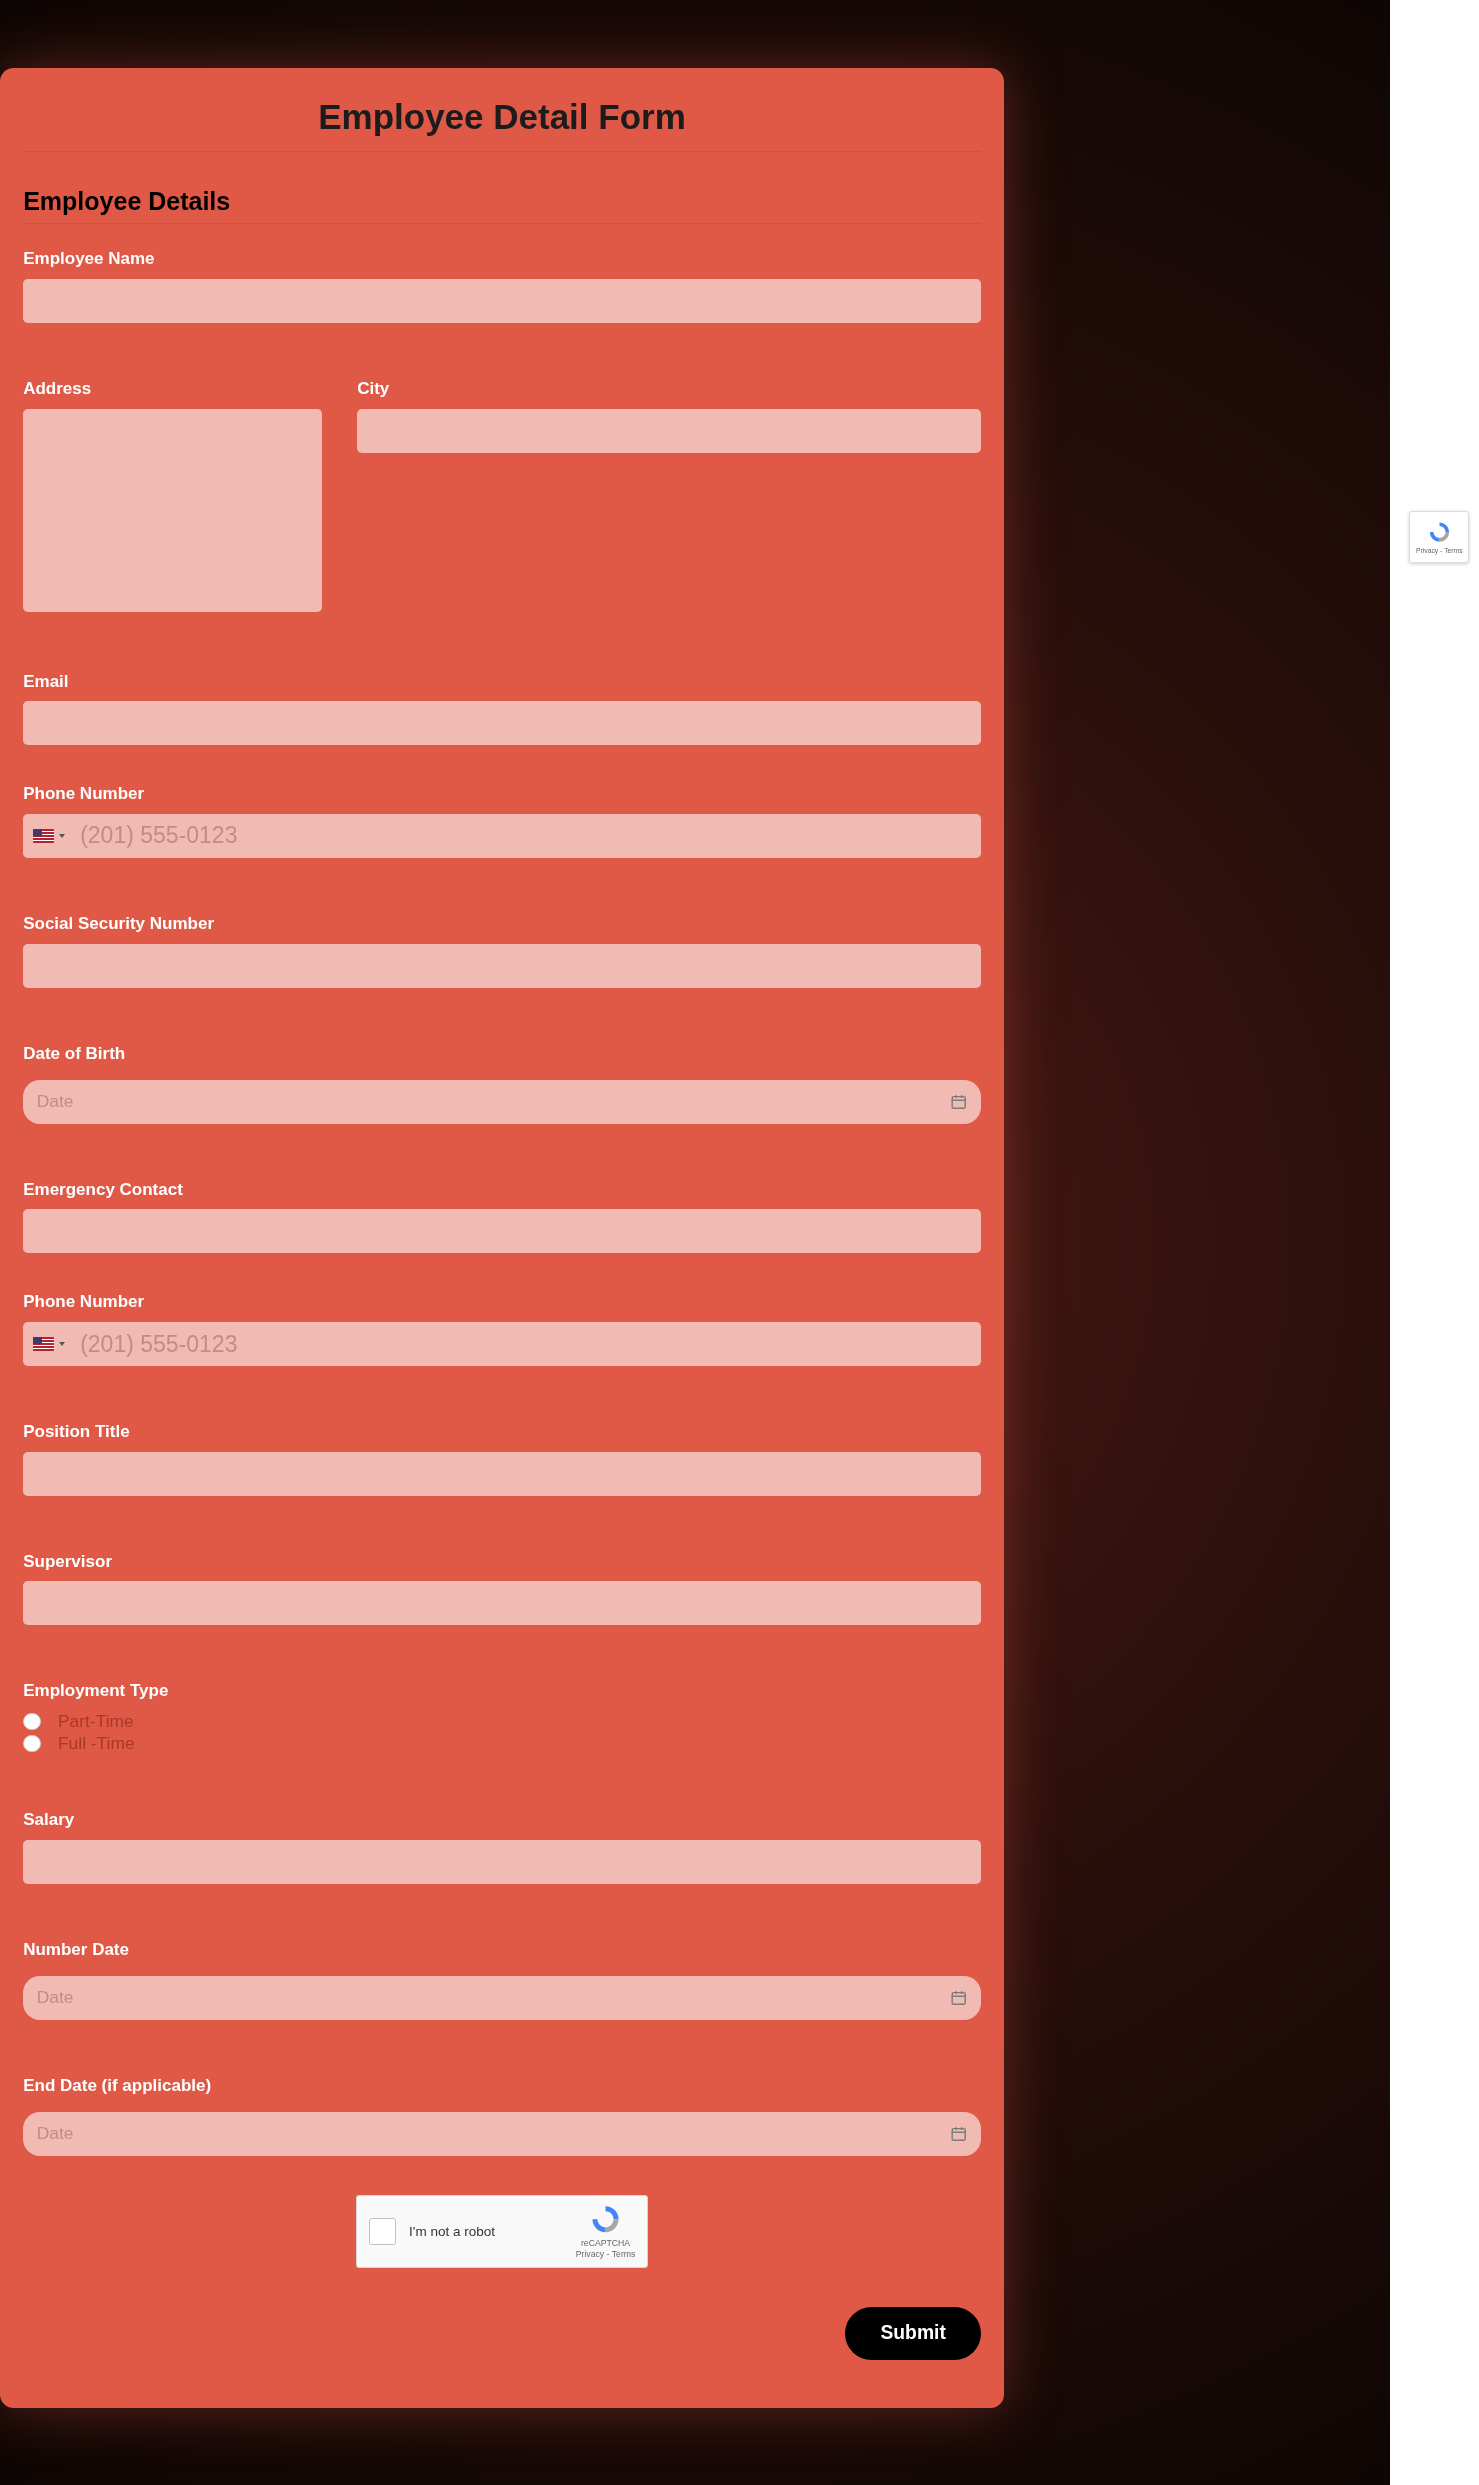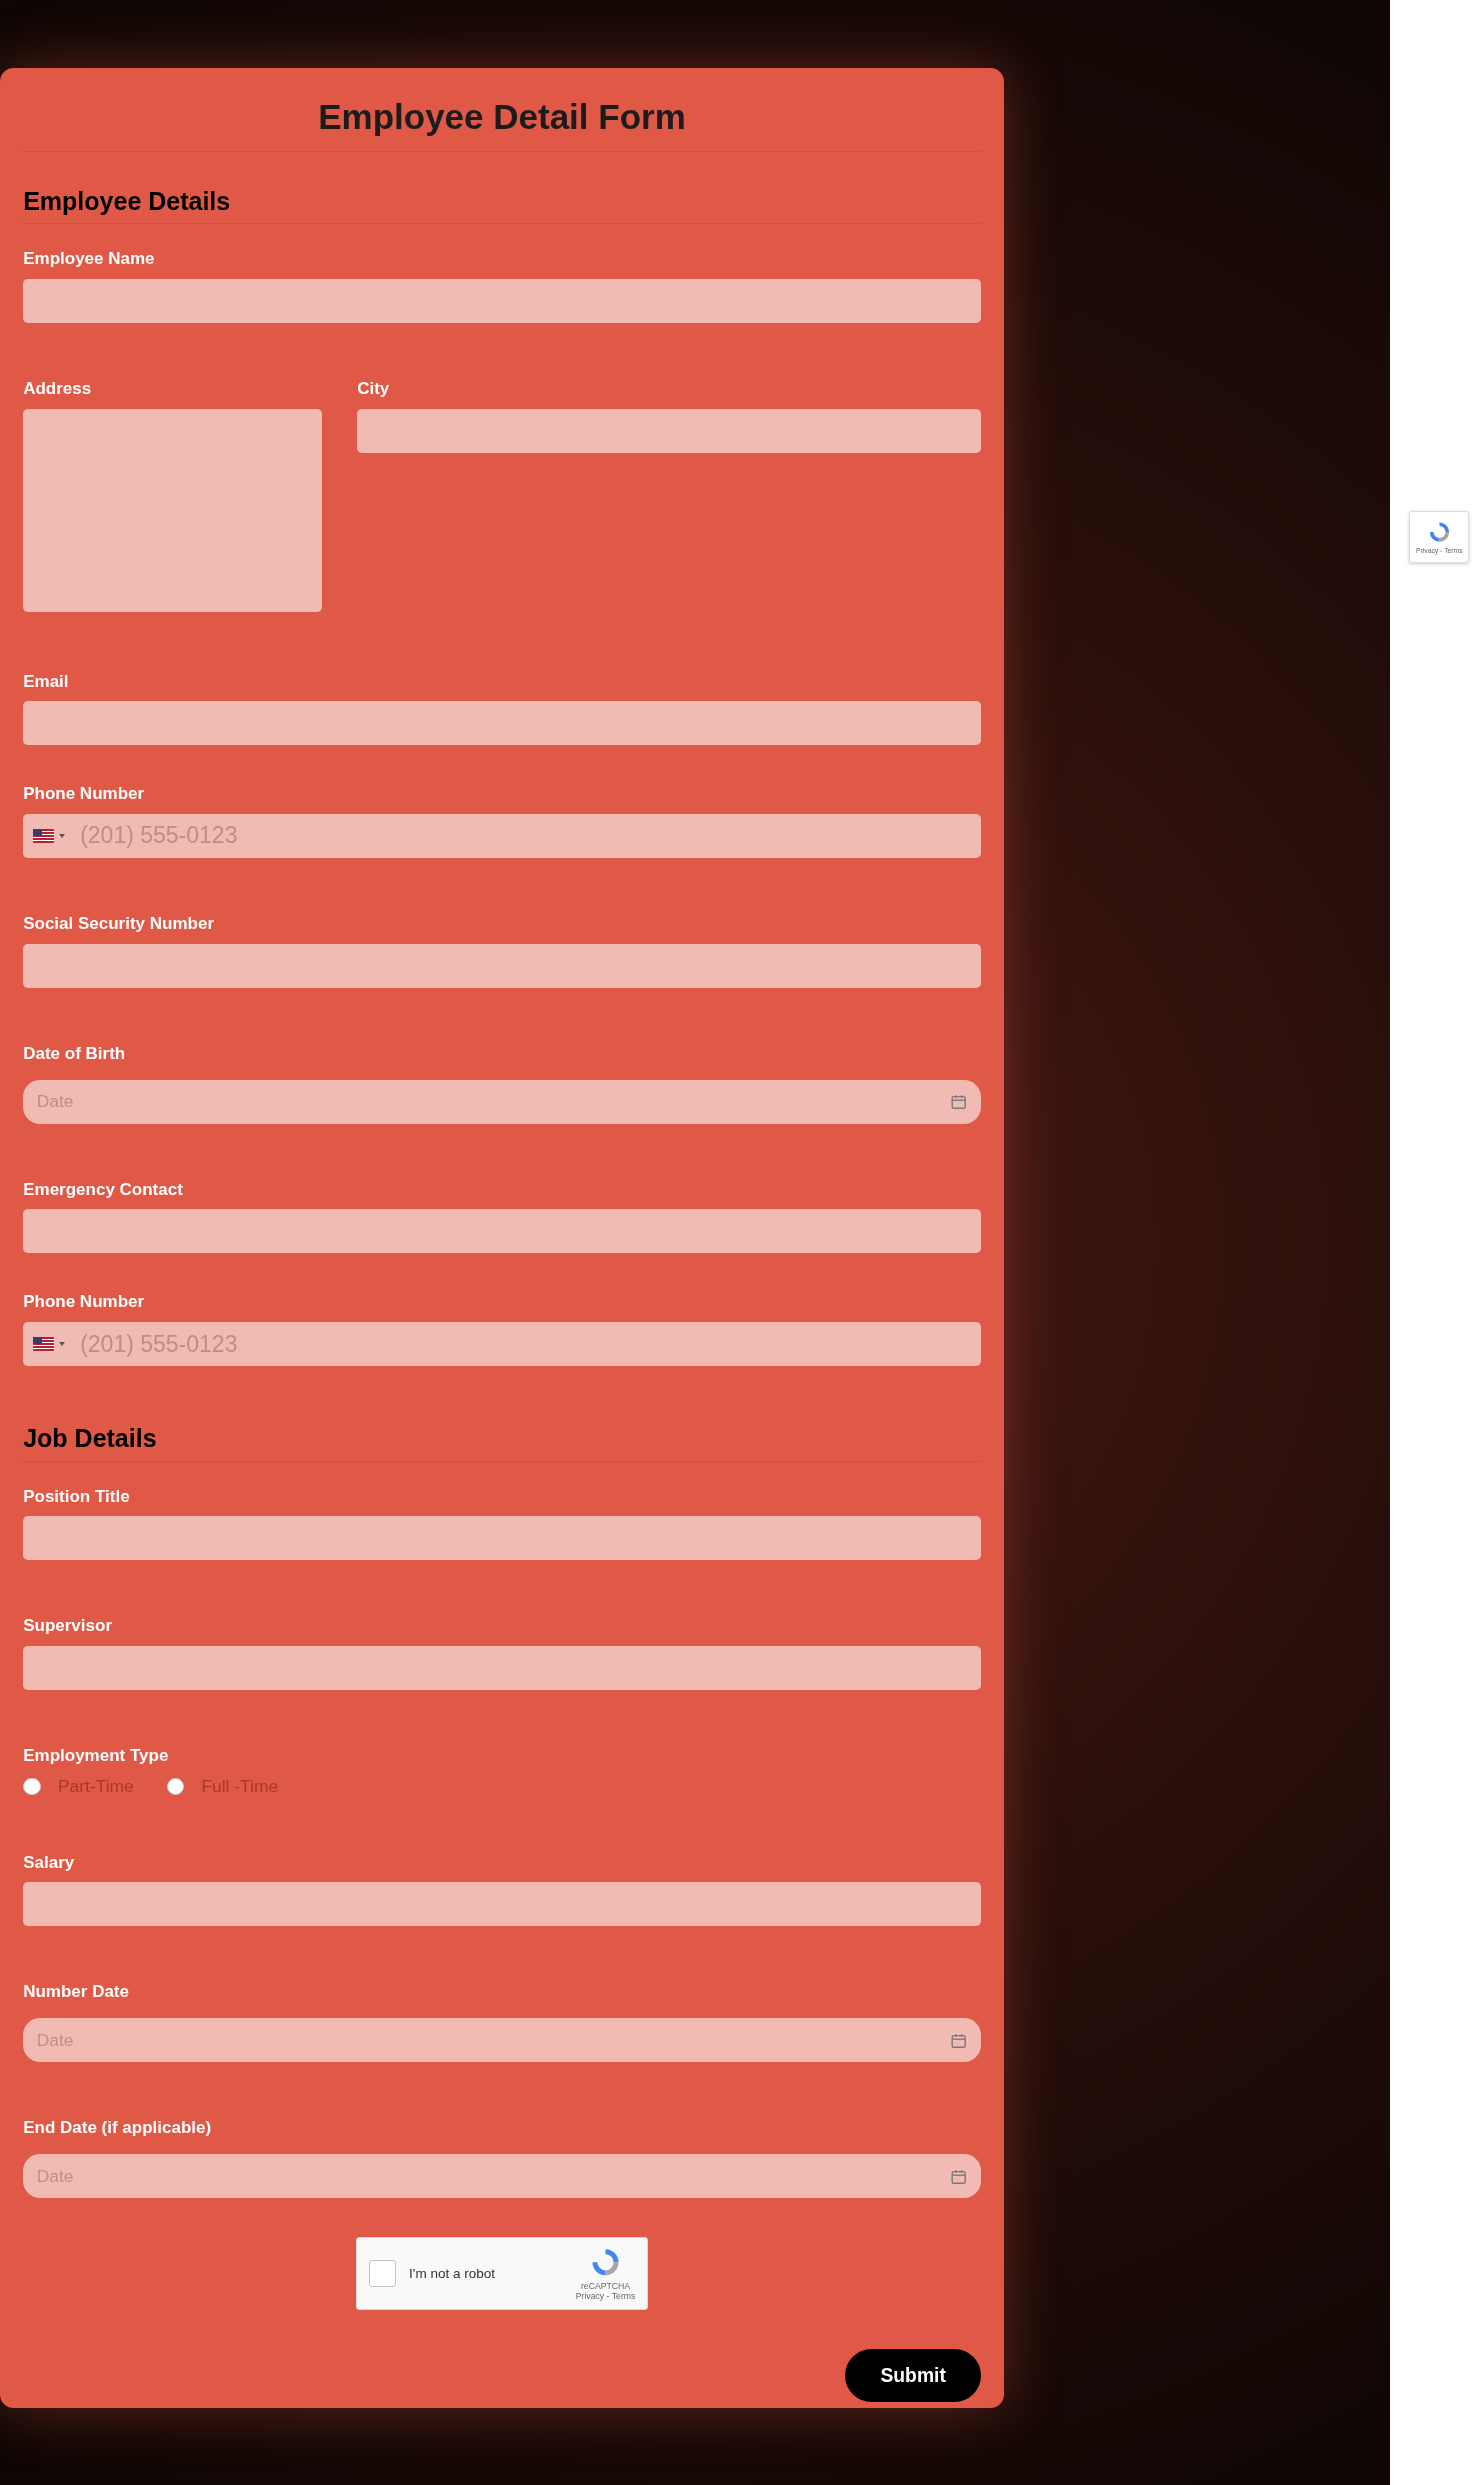--- a/index.html
+++ b/index.html
@@ -129,21 +129,21 @@
     background: transparent;
     height: 100%;
     font-size: 17.4px;
     color: #333;
   }
   .date-input::placeholder { color: #bf8d87; }
   .cal-icon {
     width: 17.4px; height: 17.4px; color: #7a7a7a;
   }
   .cal-icon svg { width: 100%; height: 100%; display:block; }
-  .radio-group { display: flex; gap: 33px; margin-top: 3.9px; }
+  .radio-group { display: flex; flex-direction: column; gap: 1px; margin-top: 3.9px; }
   .radio-item { display: flex; align-items: center; gap: 17.4px; }
   .radio-item input[type="radio"] {
     width: 17.4px; height: 17.4px; appearance: none;
     border-radius: 50%; background: #fff; border: 1px solid #ccc;
     cursor: pointer;
   }
   .radio-item label { color: #a9382a; font-size: 17.4px; cursor: pointer; }
   .recaptcha-box {
     width: 292px; height: 73px;
     background: #f9f9f9;
@@ -266,21 +266,20 @@
         <label class="label">Phone Number</label>
         <div class="phone-wrap">
           <div class="flag-select">
             <span class="flag"></span>
             <span class="caret"></span>
           </div>
           <input class="phone-input" type="text" placeholder="(201) 555-0123" style="">
         </div>
       </div>
 
-      <h2 class="section-title second">Job Details</h2>
 
       <div class="field">
         <label class="label">Position Title</label>
         <input class="input" type="text" style="">
       </div>
 
       <div class="field">
         <label class="label">Supervisor</label>
         <input class="input" type="text" style="">
       </div>

